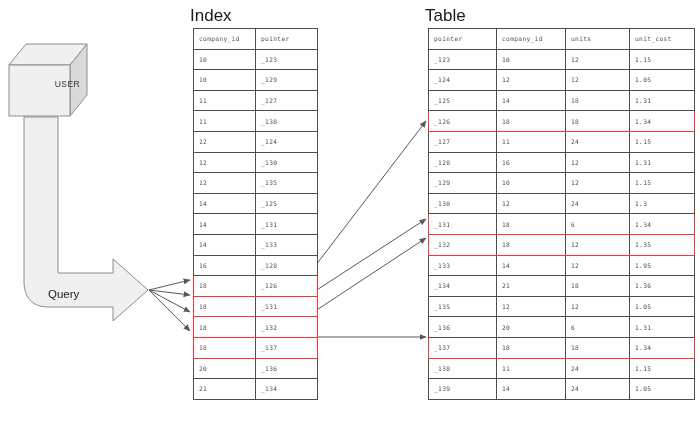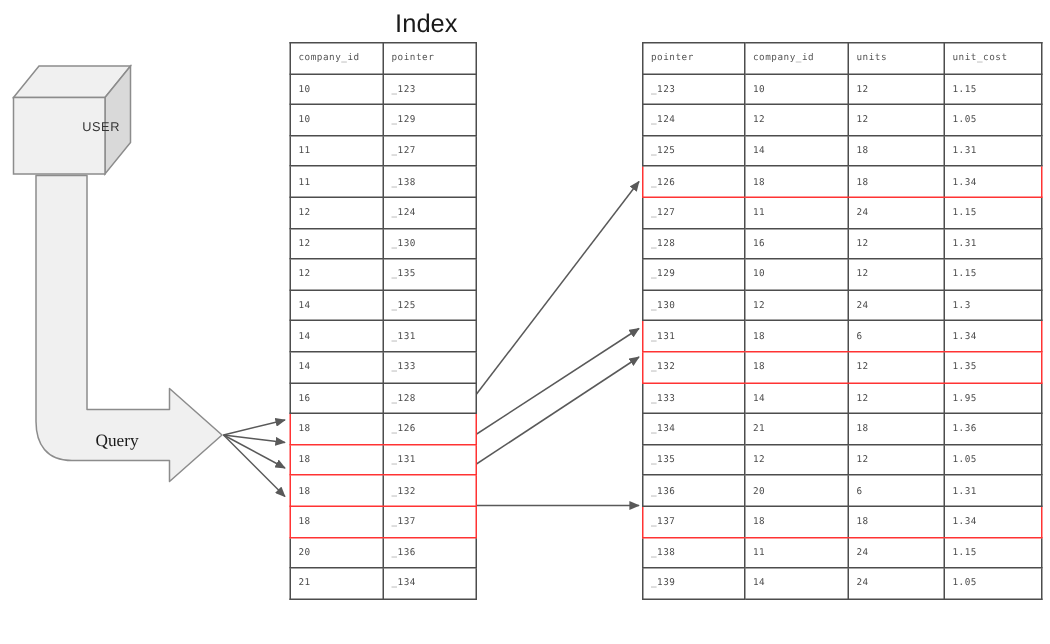--- a/index.html
+++ b/index.html
@@ -15,21 +15,21 @@
     overflow: hidden;
     font-family: "Liberation Sans", sans-serif;
   }
 
   
   .diagram-title {
     position: absolute;
     font-family: "Liberation Sans", sans-serif;
     font-size: 17px;
     color: #1a1a1a;
-    text-align: right;
+    text-align: left;
     white-space: nowrap;
   }
   #title-index { left: 190px; top: 6px; width: 115px; }
   #title-table { left: 425px; top: 6px; width: 245px; }
 
   
   .grid-table {
     position: absolute;
     border-collapse: collapse;
     table-layout: fixed;
@@ -85,32 +85,33 @@
     font-family: "Liberation Sans", sans-serif;
     font-size: 8.5px;
     color: #333333;
     letter-spacing: .4px;
   }
   #query-arrow-label {
     position: absolute;
     left: 48px;
     top: 288px;
     width: 60px;
-    text-align: center;
-    font-family: Liberation Serif, serif;
+    text-align: left;
+    font-family: Liberation Sans, sans-serif;
     font-size: 11.5px;
     color: #1a1a1a;
   }
 </style>
 </head>
 <body>
 
 <div id="canvas">
 
   <div class="diagram-title" id="title-index">Index</div>
+  <div class="diagram-title" id="title-table">Table</div>
 
   <svg id="vector-layer" viewBox="0 0 700 429" xmlns="http://www.w3.org/2000/svg">
     <defs>
       <marker id="arrowhead" markerWidth="7" markerHeight="6" refX="6.4" refY="3" orient="auto" markerUnits="strokeWidth">
         <path d="M0,0 L7,3 L0,6 z" fill="#595959"></path>
       </marker>
     </defs>
 
     <g>
       <polygon points="9,65 26,44 87,44 70,65" fill="#f0f0f0" stroke="#8c8c8c" stroke-width="1"></polygon>

